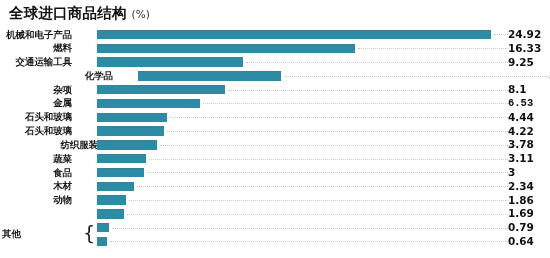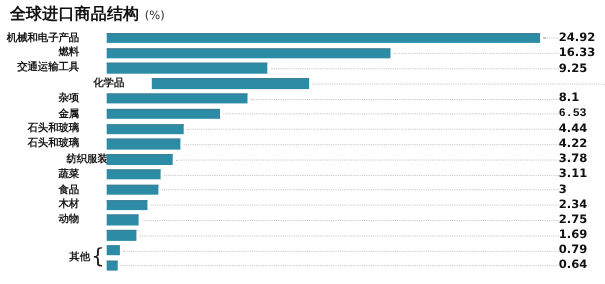--- a/index.html
+++ b/index.html
@@ -108,21 +108,20 @@
   
   #other-group {
     position: absolute;
     left: 0;
     width: 550px;
   }
   #other-label {
     position: absolute;
     right: 468px;
     width: 80px;
-    text-align: right;
     font-size: 9.5px;
     font-weight: bold;
     color: #1a1a1a;
     line-height: 11px;
     white-space: nowrap;
   }
   #other-brace {
     position: absolute;
     left: 83px;
     font-size: 19px;
@@ -238,21 +237,21 @@
           <div class="dots" style="left: 40.0188px;"></div>
         </div>
         <span class="row-value">2.34</span>
       </div>
       <div class="row" style="top: 167.1px;">
         <span class="row-label">动物</span>
         <div class="bar-track">
           <div class="bar" style="width: 29.4252px; background: rgb(44, 140, 166);"></div>
           <div class="dots" style="left: 32.4252px;"></div>
         </div>
-        <span class="row-value">2.75</span>
+        <span class="row-value">1.86</span>
       </div>
       <div class="row" style="top: 180.9px;">
         <div class="bar-track">
           <div class="bar" style="width: 26.7358px; background: rgb(44, 140, 166);"></div>
           <div class="dots" style="left: 29.7358px;"></div>
         </div>
         <span class="row-value">1.69</span>
       </div>
       <div class="row" style="top: 194.7px;">
         <span class="row-label"></span>

